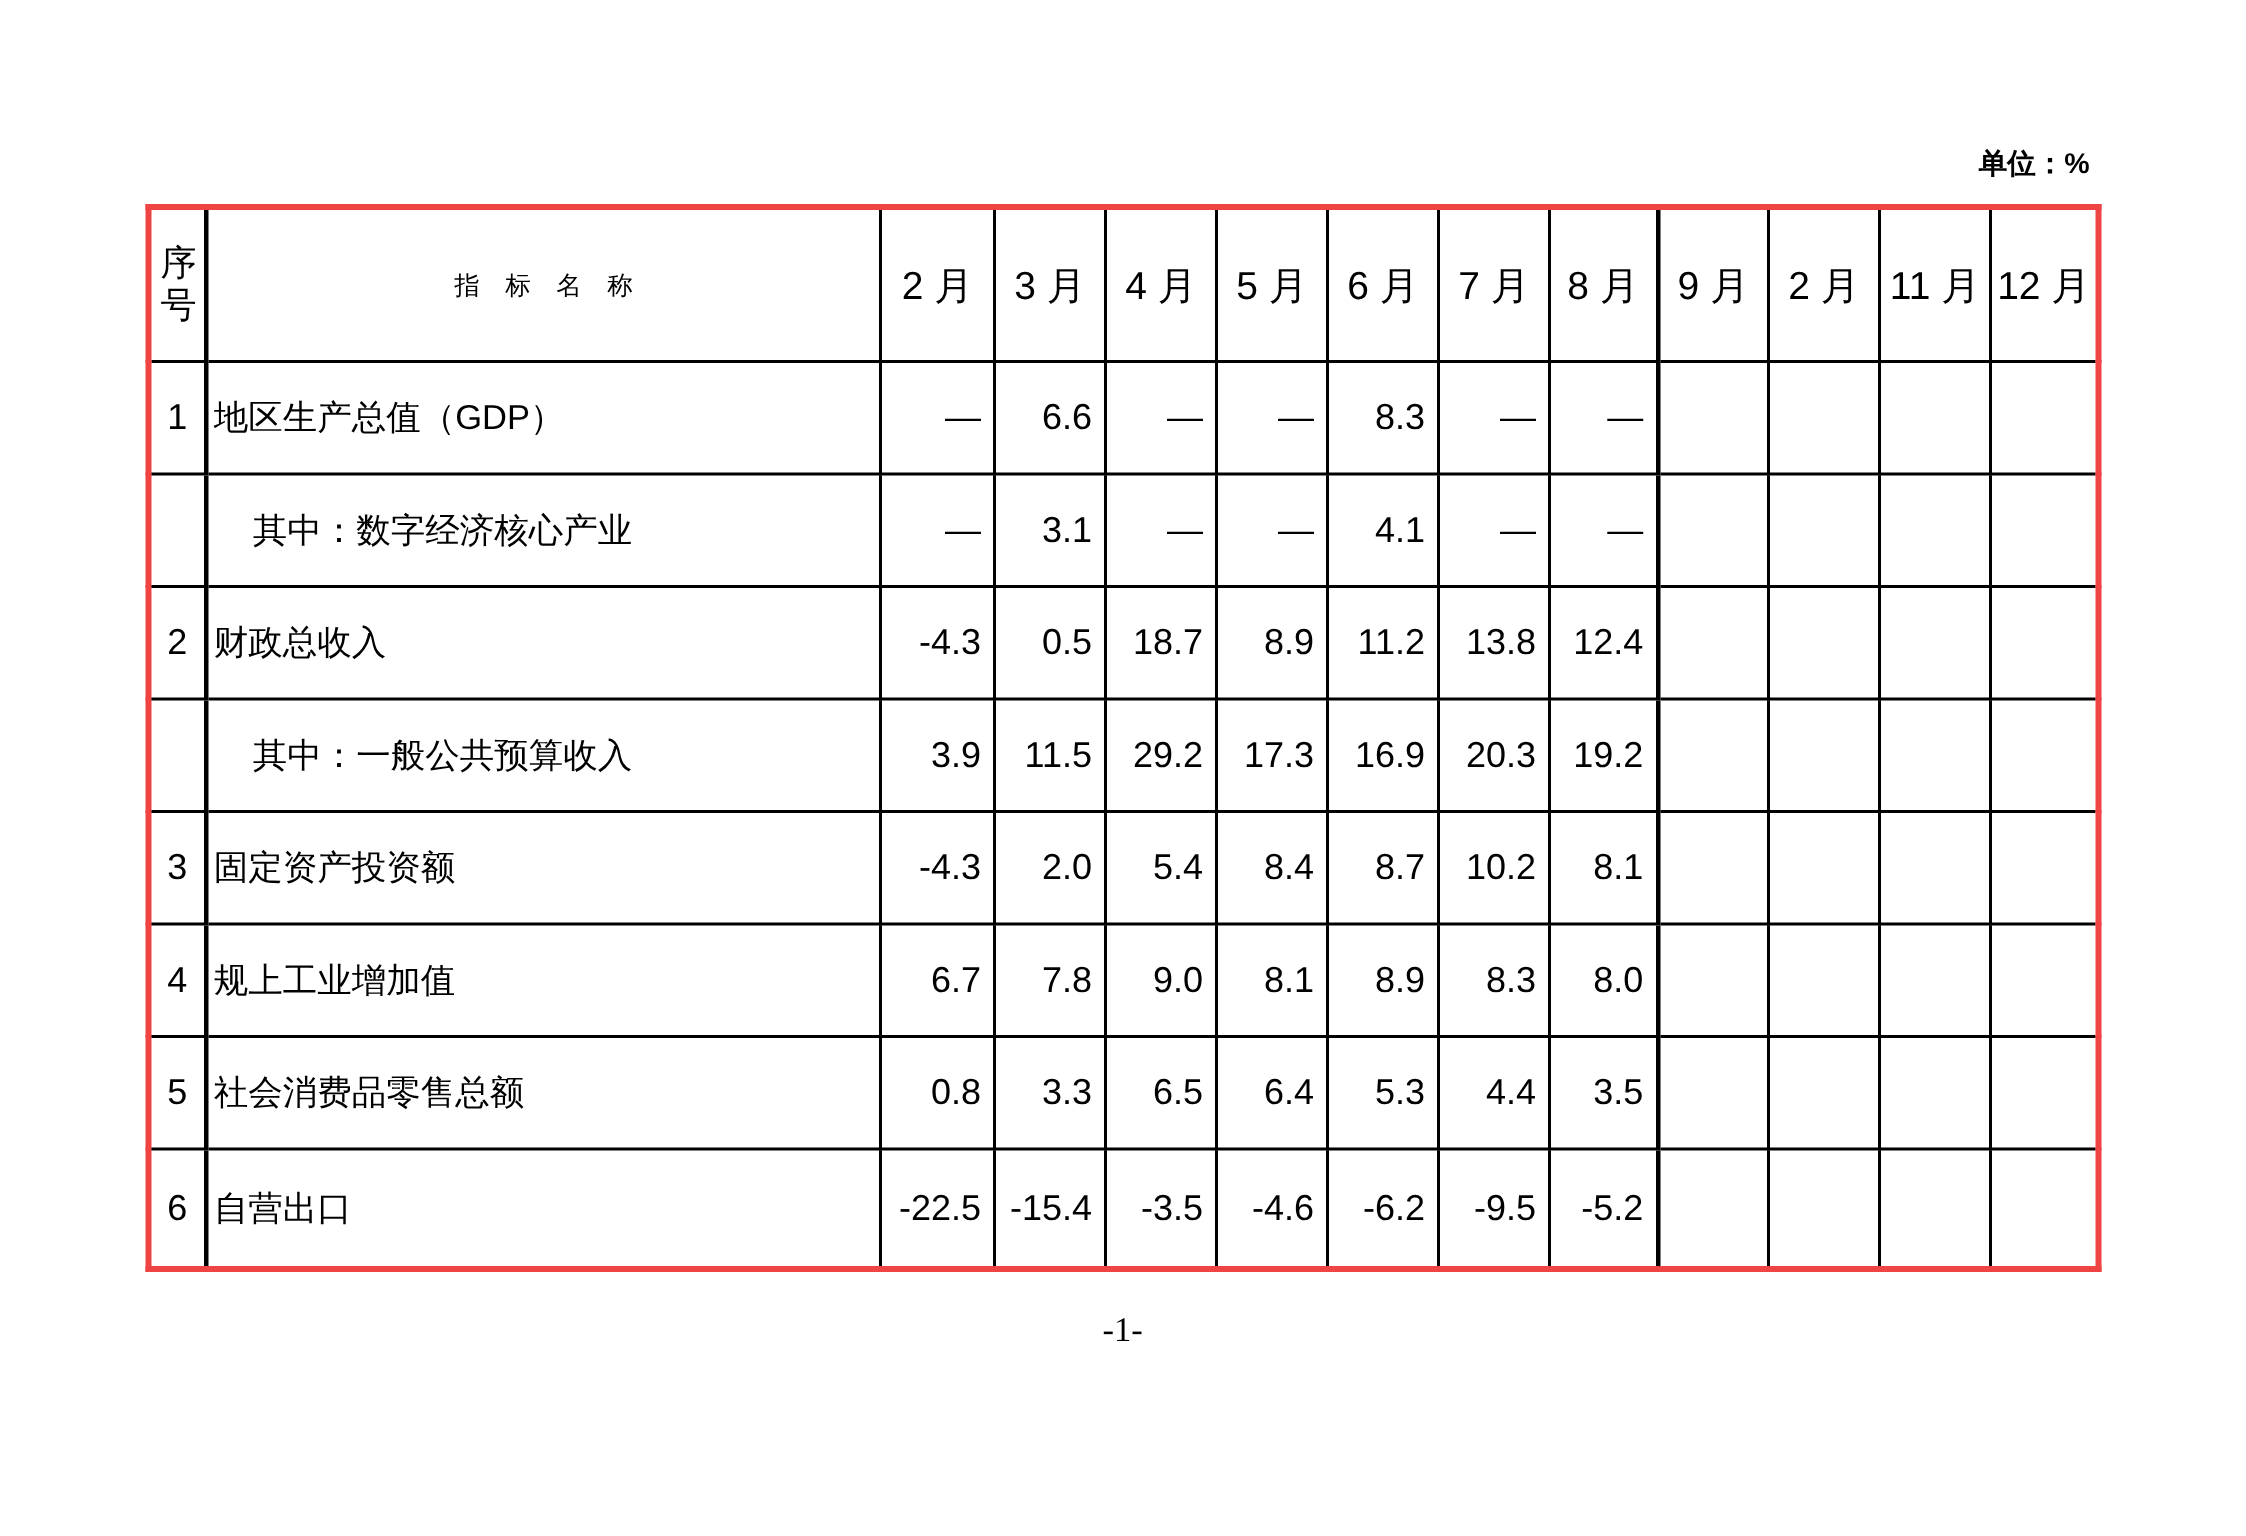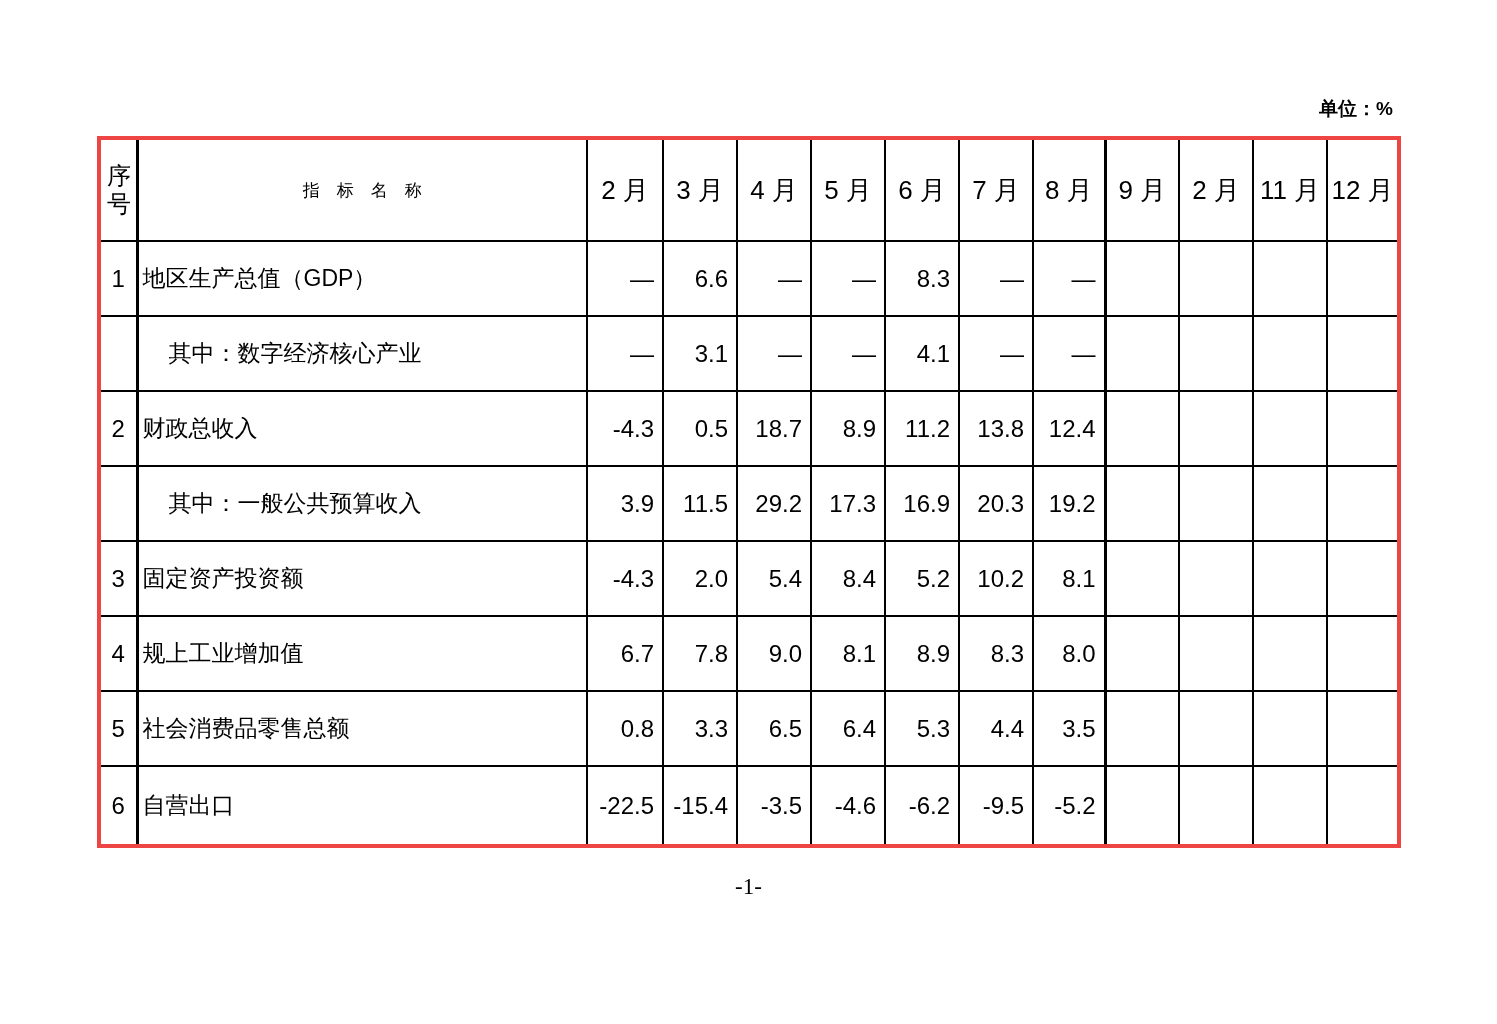--- a/index.html
+++ b/index.html
@@ -184,21 +184,21 @@
         <td class="val-c"></td>
         <td class="val-c"></td>
       </tr>
       <tr>
         <td class="seq-c">3</td>
         <td class="ind-c">固定资产投资额</td>
         <td class="val-c">-4.3</td>
         <td class="val-c">2.0</td>
         <td class="val-c">5.4</td>
         <td class="val-c">8.4</td>
-        <td class="val-c">5.2</td>
+        <td class="val-c">8.7</td>
         <td class="val-c">10.2</td>
         <td class="val-c thickR">8.1</td>
         <td class="val-c"></td>
         <td class="val-c"></td>
         <td class="val-c"></td>
         <td class="val-c"></td>
       </tr>
       <tr>
         <td class="seq-c">4</td>
         <td class="ind-c">规上工业增加值</td>

